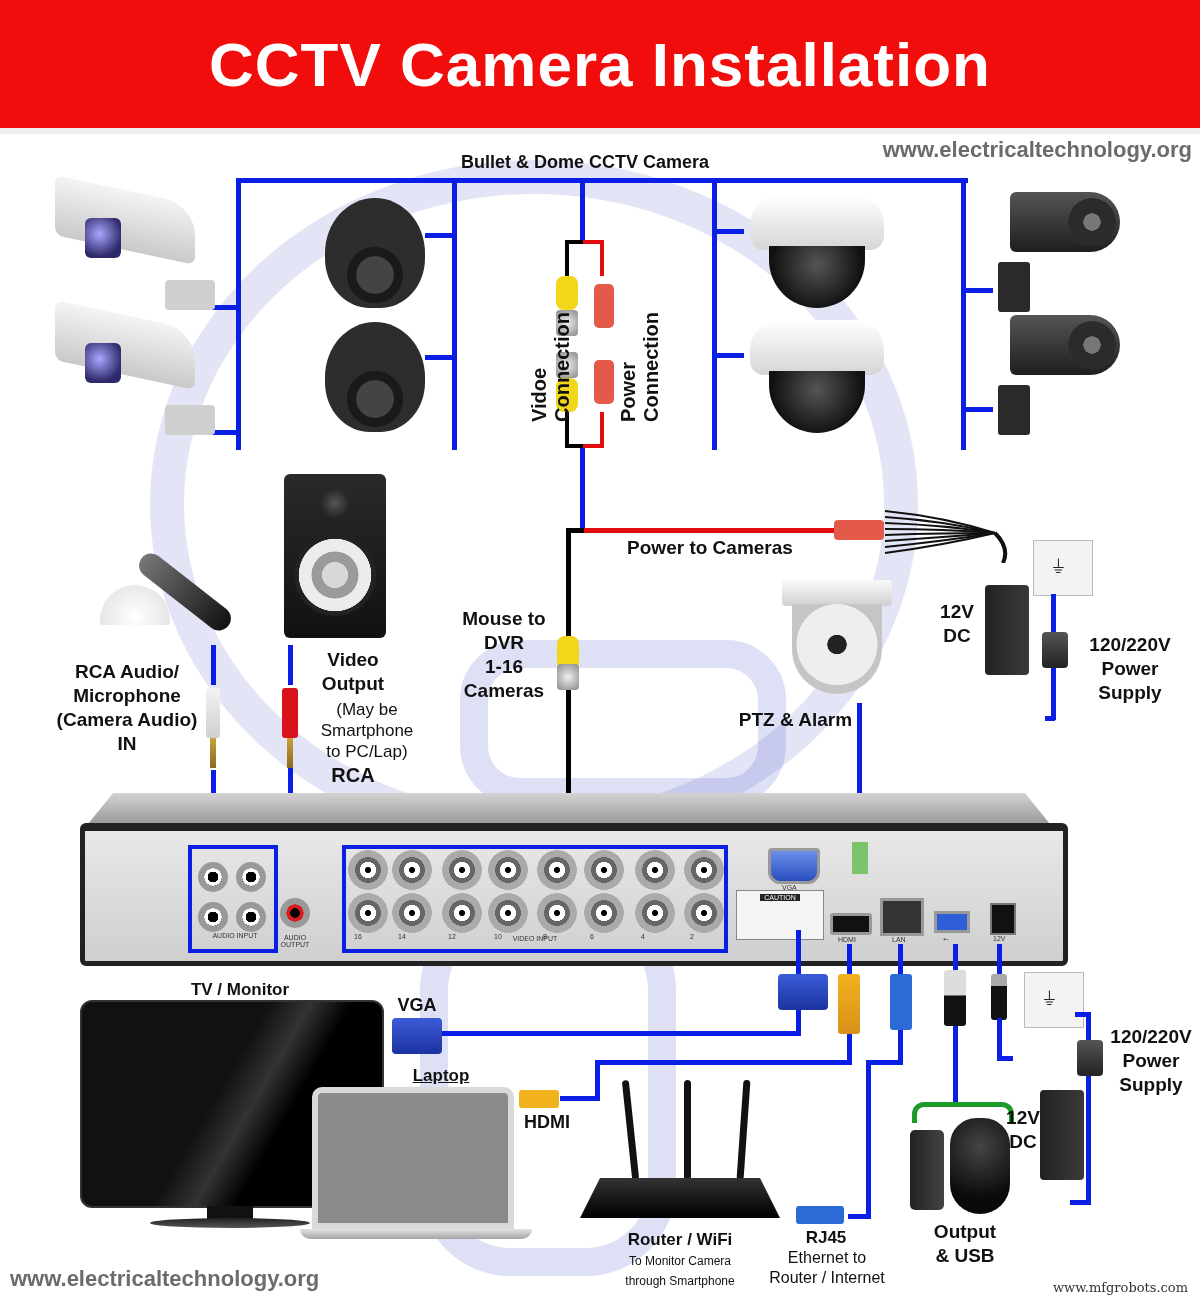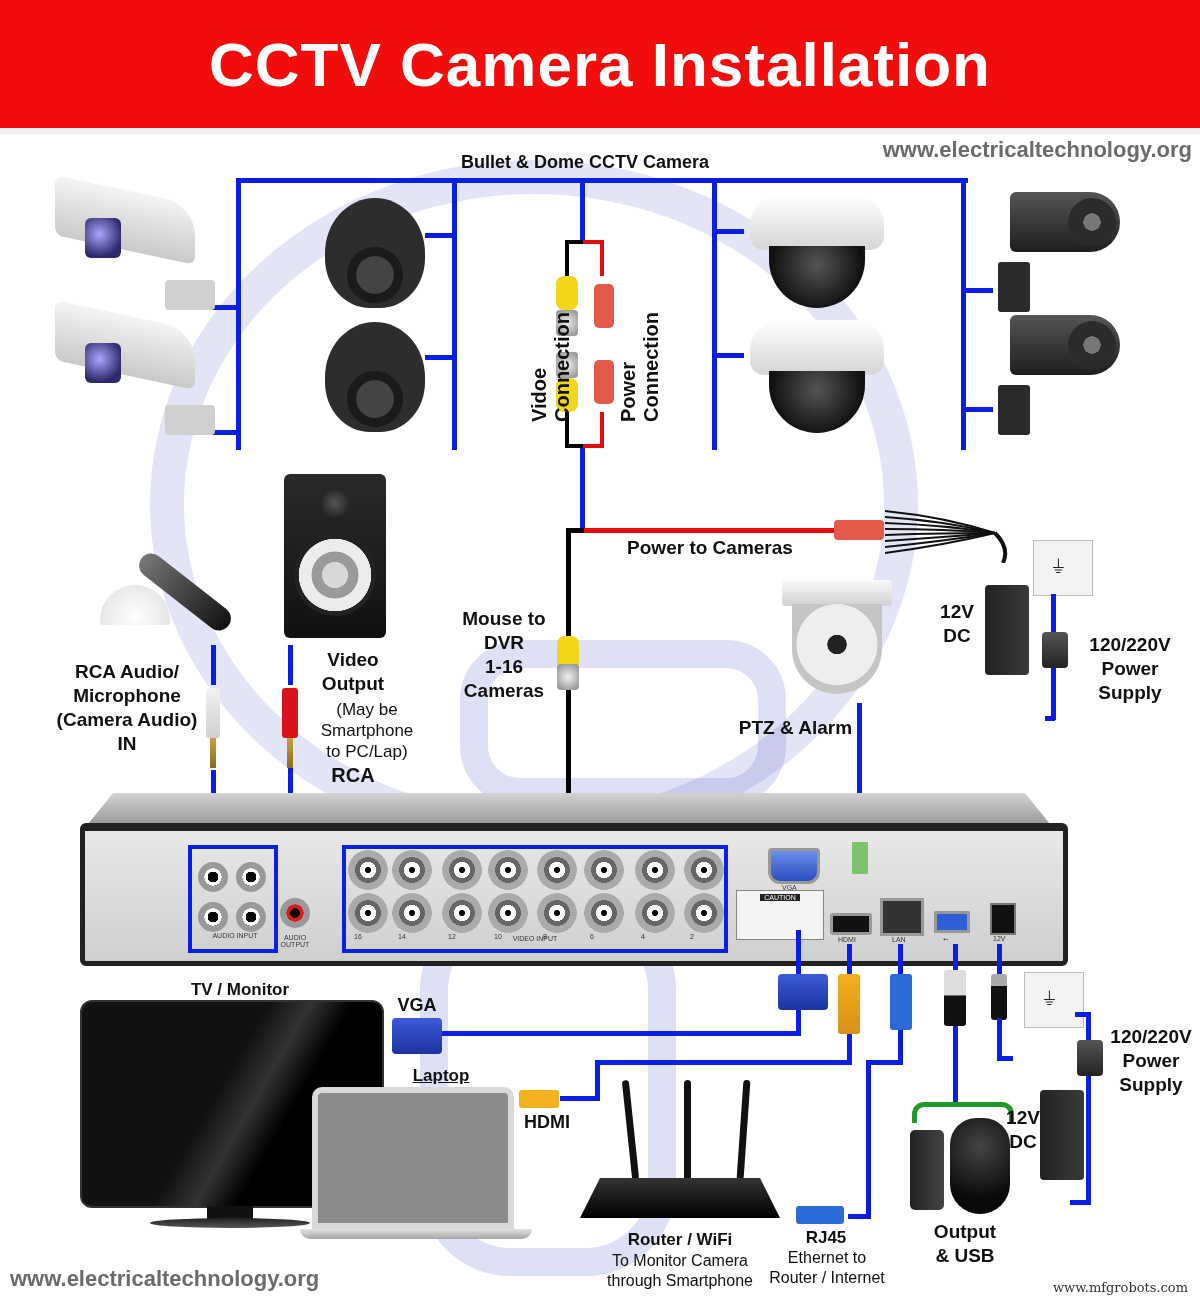--- a/index.html
+++ b/index.html
@@ -195,21 +195,21 @@
 <div class="abs lbl" style="left:1075px;top:633px;width:110px;font-size:19px;">
   <div>120/220V</div>
   <div>Power</div>
   <div>Supply</div>
 </div>
 
 <div class="abs ptz" style="left:782px;top:580px;">
     <div class="cap"></div>
     <div class="ball"></div>
   </div>
-<div class="abs lbl" style="left:738px;top:708px;width:115px;font-size:19px;margin-top:8px;">PTZ &amp; Alarm</div>
+<div class="abs lbl" style="left:738px;top:708px;width:115px;font-size:19px;">PTZ &amp; Alarm</div>
 <div class="w" style="left:857px;top:703px;width:5px;height:140px;"></div>
 
 <div class="abs mic" style="left:130px;top:580px;"></div>
 <div class="abs mic-dome" style="left:100px;top:585px;"></div>
 <div class="abs lbl" style="left:52px;top:660px;width:150px;font-size:19px;">
   <div>RCA Audio/</div>
   <div>Microphone</div>
   <div>(Camera Audio)</div>
   <div>IN</div>
 </div>
@@ -361,21 +361,21 @@
 
 <div class="abs lbl" style="left:408px;top:1064px;width:66px;font-size:17px;text-decoration:underline;">Laptop</div>
 <div class="abs laptop" style="left:312px;top:1087px;"></div>
 <div class="abs laptop-base" style="left:300px;top:1229px;"></div>
 
 <div class="abs antenna" style="left:627px;top:1080px;transform:rotate(-6deg);"></div>
 <div class="abs antenna" style="left:684px;top:1080px;"></div>
 <div class="abs antenna" style="left:740px;top:1080px;transform:rotate(4deg);"></div>
 <div class="abs router" style="left:580px;top:1178px;"></div>
 <div class="abs lbl" style="left:600px;top:1230px;width:160px;font-size:17px;line-height:20px;">Router / WiFi</div>
-<div class="abs lbl-n" style="left:595px;top:1251px;width:170px;font-size:16px;line-height:20px;">
+<div class="abs lbl-n" style="left:595px;top:1251px;width:170px;font-size:12px;line-height:20px;">
   <div>To Monitor Camera</div>
   <div>through Smartphone</div>
 </div>
 <div class="abs lbl" style="left:786px;top:1228px;width:80px;font-size:17px;line-height:20px;">RJ45</div>
 <div class="abs lbl-n" style="left:765px;top:1248px;width:124px;font-size:16px;line-height:20px;">
   <div>Ethernet to</div>
   <div>Router / Internet</div>
 </div>
 
 <div class="abs url" style="left:10px;top:1266px;">www.electricaltechnology.org</div>

